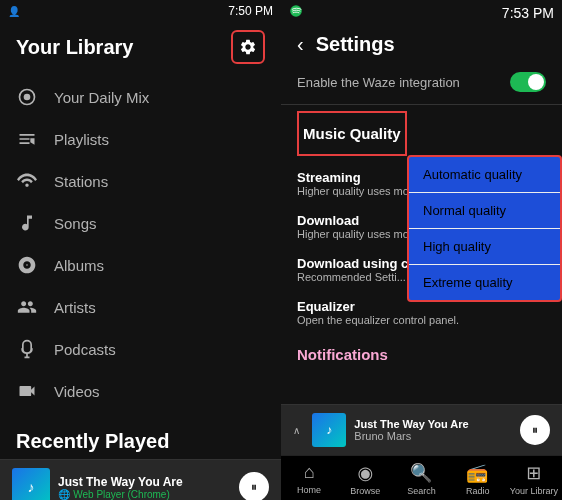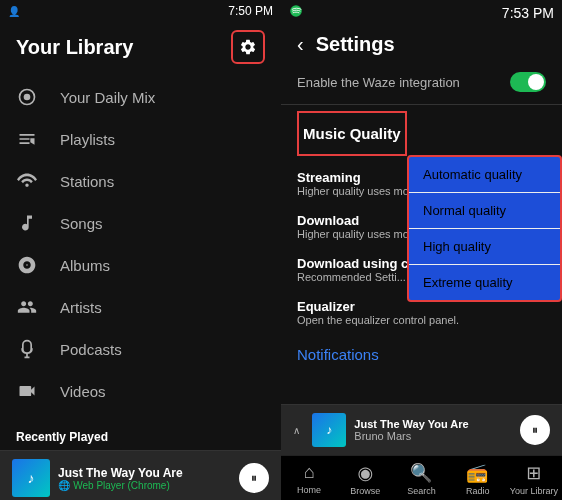--- a/index.html
+++ b/index.html
@@ -59,39 +59,39 @@
     }
 
     .nav-list {
       list-style: none;
       padding: 0 0 8px;
     }
     .nav-item {
       display: flex;
       align-items: center;
       padding: 10px 16px;
-      gap: 22px;
+      gap: 16px;
       cursor: pointer;
     }
     .nav-icon {
       width: 22px;
       height: 22px;
       display: flex;
       align-items: center;
       justify-content: center;
       color: #b3b3b3;
     }
     .nav-label {
       font-size: 15px;
       color: #b3b3b3;
       font-weight: 500;
     }
 
     .recently-played-title {
-      font-size: 12px;
+      font-size: 20px;
       font-weight: 700;
       color: #fff;
       padding: 10px 16px 6px;
     }
 
     .spacer { flex: 1; }
 
     .now-playing-bar {
       background: #282828;
       padding: 8px 12px;
@@ -261,22 +261,22 @@
       cursor: pointer;
       border-bottom: 1px solid #eee;
     }
     .quality-option:last-child { border-bottom: none; }
 
     .notifications-section {
       padding: 8px 16px 4px;
     }
     .notifications-title {
       font-size: 15px;
-      font-weight: 400;
-      color: #3b82f6;
+      font-weight: 700;
+      color: #f9a8d4;
       margin-top: 9px;
     }
 
     .right-now-playing-bar {
       background: #282828;
       padding: 8px 12px;
       display: flex;
       align-items: center;
       gap: 8px;
       border-top: 1px solid #333;

